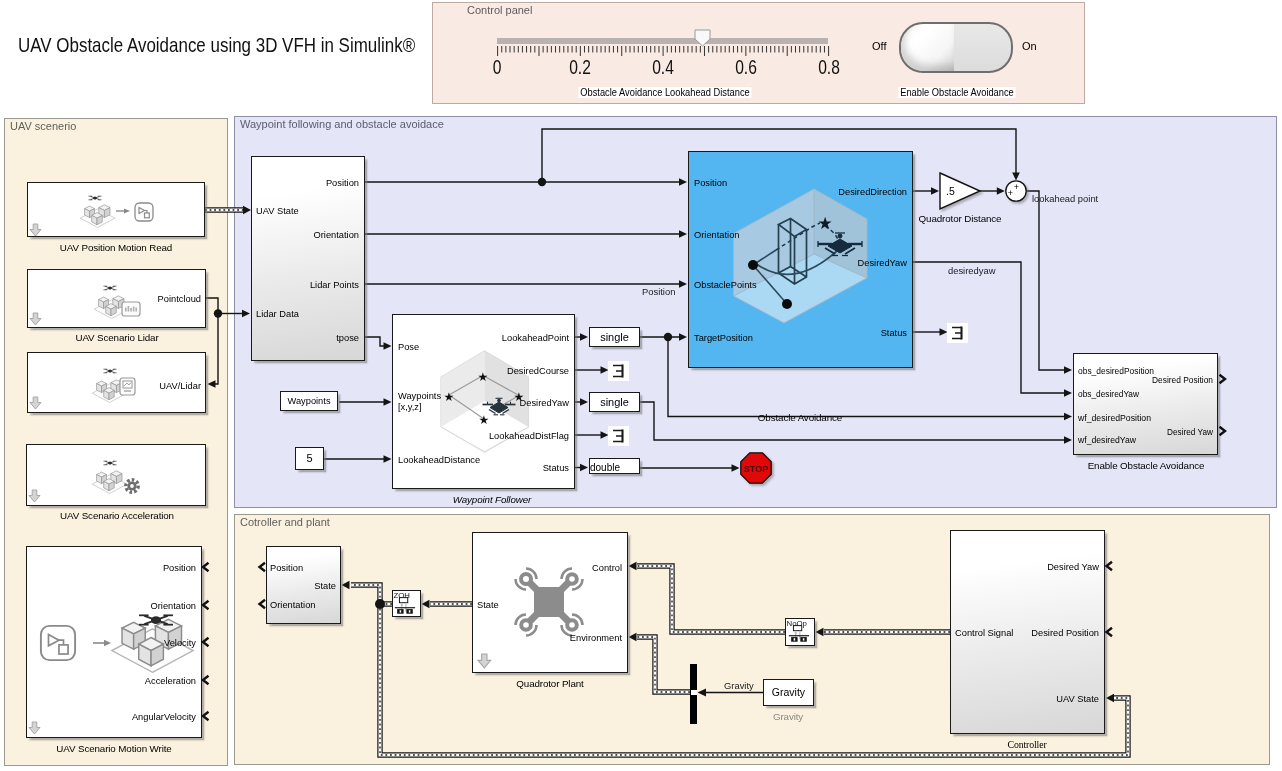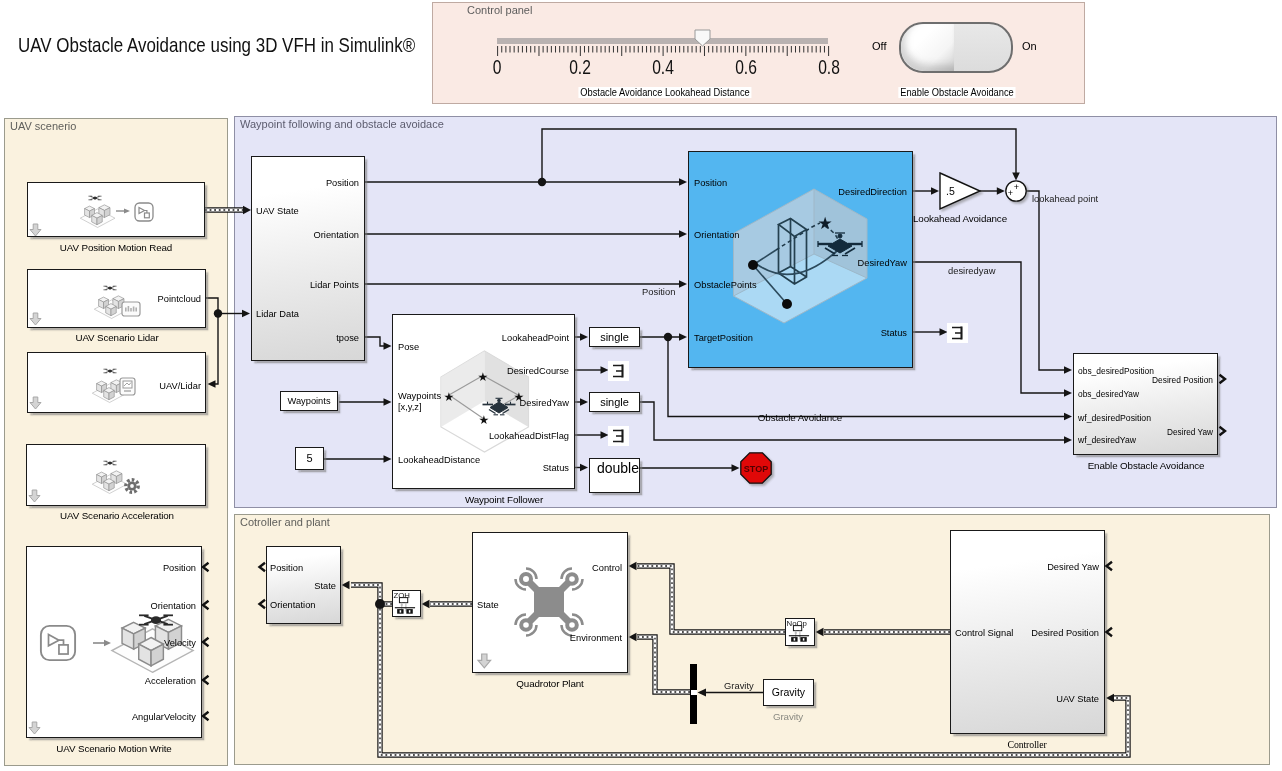--- a/index.html
+++ b/index.html
@@ -542,31 +542,31 @@
   <text x="6" y="96" font-size="9.3">[x,y,z]</text>
   <text x="6" y="148.5" font-size="9.3">LookaheadDistance</text>
   <text x="177" y="26.5" text-anchor="end" font-size="9.3">LookaheadPoint</text>
   <text x="177" y="59.5" text-anchor="end" font-size="9.3">DesiredCourse</text>
   <text x="177" y="91.5" text-anchor="end" font-size="9.3">DesiredYaw</text>
   <text x="177" y="124.5" text-anchor="end" font-size="9.3">LookaheadDistFlag</text>
   <text x="177" y="157" text-anchor="end" font-size="9.3">Status</text>
 </g>
   </svg>
 
-<div class="lbl" style="left:504px;top:494px;">Waypoint Follower</div>
+<div class="lbl" style="left:492px;top:494px;font-style:italic;">Waypoint Follower</div>
 
 <div class="blk" style="left:280px;top:391px;width:58px;height:20px;line-height:18px;text-align:center;font-size:9.3px;">Waypoints</div>
 
 <div class="blk" style="left:295px;top:447px;width:29px;height:23px;line-height:21px;text-align:center;font-size:11px;">5</div>
 
 <div class="blk" style="left:589px;top:327px;width:51px;height:20px;line-height:18px;text-align:center;font-size:11px;">single</div>
 
 <div class="blk" style="left:589px;top:392px;width:51px;height:20px;line-height:18px;text-align:center;font-size:11px;">single</div>
 
-<div class="blk" style="left:589px;top:458px;width:51px;height:35px;line-height:18px;text-align:right;font-size:14px;">double</div>
+<div class="blk" style="left:589px;top:458px;width:51px;height:16px;line-height:18px;text-align:left;font-size:10px;">double</div>
 
 <svg width="24" height="22" style="left:608px;top:361px;">
     <use href="#term" transform="translate(2,3)"></use>
   </svg>
 
 <svg width="24" height="22" style="left:608px;top:426px;">
     <use href="#term" transform="translate(2,3)"></use>
   </svg>
 
 <svg width="24" height="22" style="left:947px;top:323px;">
@@ -638,21 +638,21 @@
   </g>
 </svg>
 
 <div class="lbl" style="left:800px;top:373px;margin-top:39px;">Obstacle Avoidance</div>
 
 <svg width="48" height="42" style="left:937px;top:171px;filter:drop-shadow(2.5px 2.5px 1px rgba(120,120,120,0.55));">
   <polygon points="3,2 43,20 3,38" fill="#fff" stroke="#111" stroke-width="1.4"></polygon>
   <text x="9" y="24" font-size="10.5">.5</text>
 </svg>
 
-<div class="lbl" style="left:960px;top:213px;">Lookahead Avoidance</div>
+<div class="lbl" style="left:960px;top:213px;">Quadrotor Distance</div>
 
 <svg width="30" height="30" style="left:1001px;top:176px;filter:drop-shadow(2px 2px 1px rgba(120,120,120,0.55));">
   <circle cx="15" cy="15" r="10.2" fill="#fff" stroke="#111" stroke-width="1.3"></circle>
   <text x="15.5" y="13.5" text-anchor="middle" font-size="9">+</text>
   <text x="9.5" y="19.5" text-anchor="middle" font-size="9">+</text>
 </svg>
 
 <div class="blk grad" style="left:1073px;top:353px;width:145px;height:102px;"></div>
 <svg width="145" height="102" style="left:1073px;top:353px;">
   <text x="5" y="20.5" font-size="9.3" textLength="76" lengthAdjust="spacingAndGlyphs">obs_desiredPosition</text>

